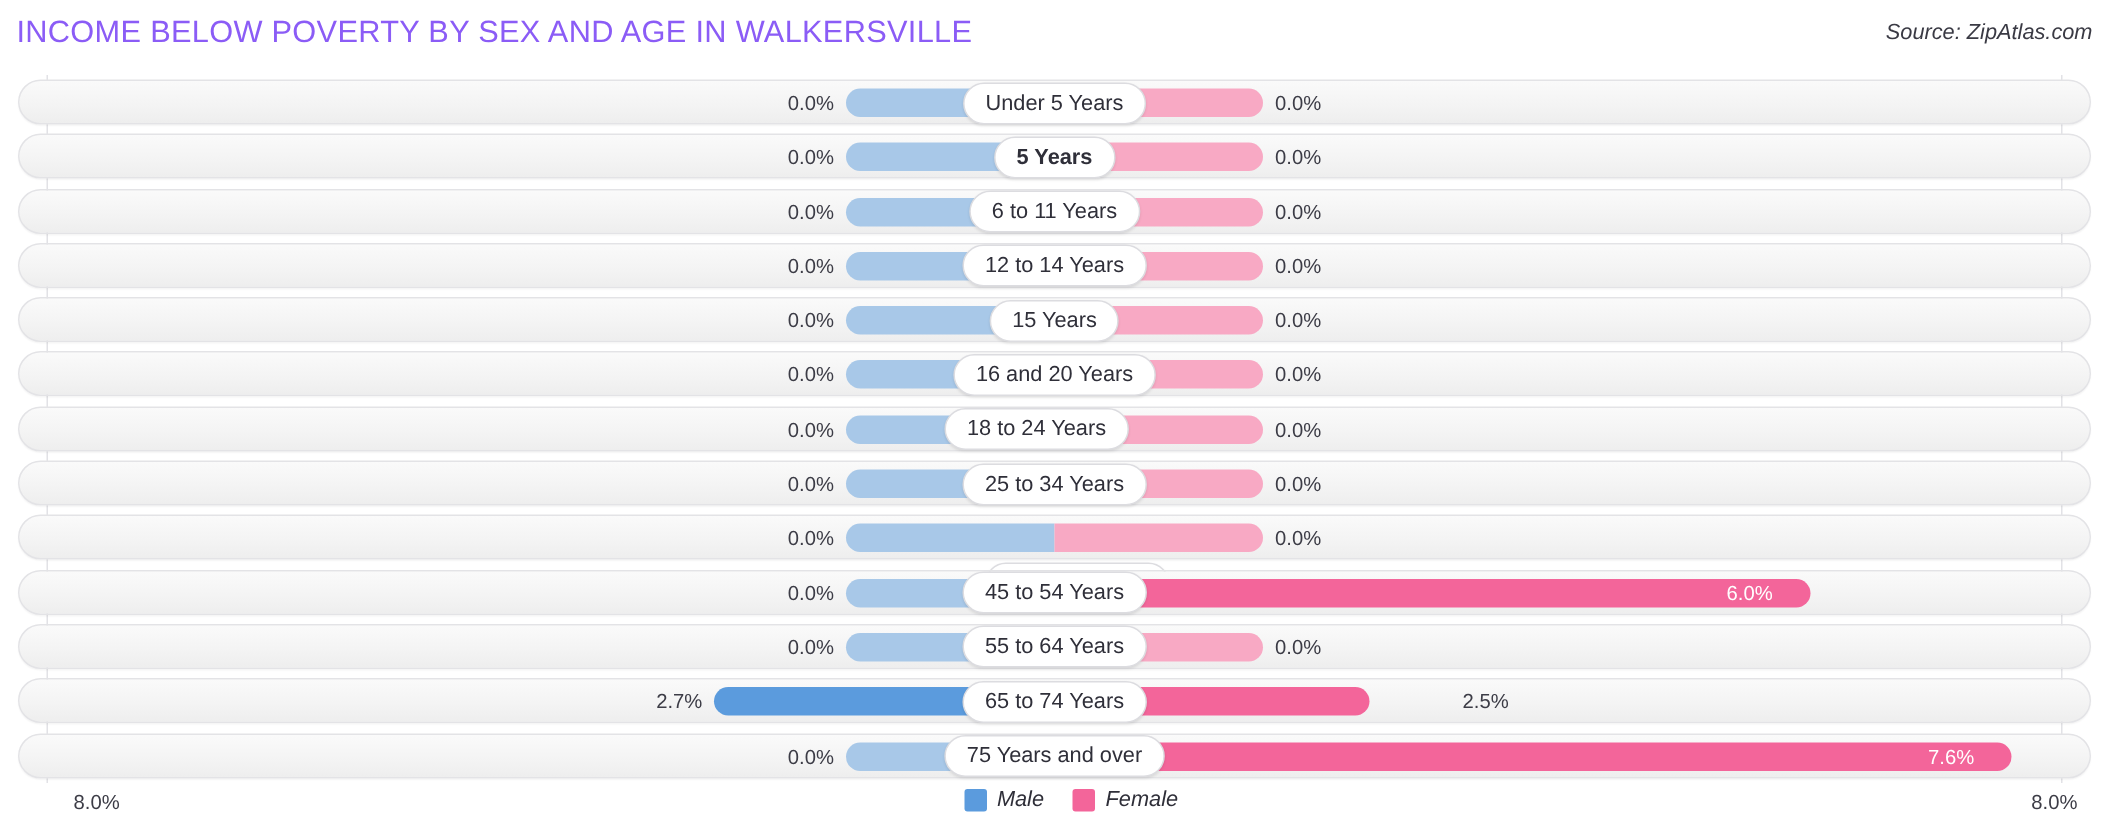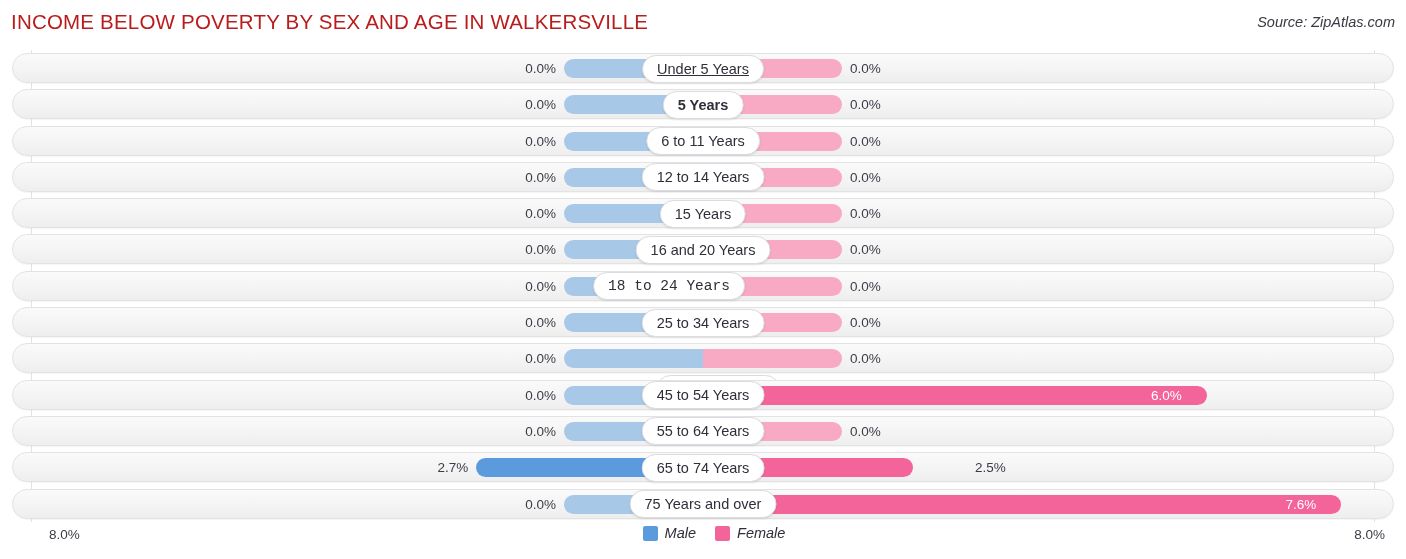--- a/index.html
+++ b/index.html
@@ -9,21 +9,21 @@
     font-family: "Liberation Sans", sans-serif;
     overflow: hidden;
   }
   #chart-root { position: relative; width: 1406px; height: 559px; }
 
   
   .header { position: absolute; left: 0; top: 0; width: 1406px; height: 44px; }
   .chart-title {
     position: absolute; left: 11px; top: 10px;
     font-size: 20.5px; letter-spacing: .2px;
-    color: #b91c1c; white-space: nowrap;
+    color: #8b5cf6; white-space: nowrap;
   }
   .chart-source {
     position: absolute; right: 11px; top: 14px;
     font-size: 14.5px; font-style: italic; color: #3a3a44; white-space: nowrap; text-align: right;
   }
 
   
   .plot { position: absolute; left: 0; top: 50px; width: 1406px; height: 472px; }
 
   .gridline { position: absolute; top: 0; bottom: 0; width: 1px; background: #e2e2e6; }
@@ -102,21 +102,21 @@
   <div class="plot">
     <div class="gridline grid-left"></div>
     <div class="gridline grid-right"></div>
     <div class="rows" id="rows">
         <div class="row">
           <div class="track"></div>
           <div class="bar bar-male" style="left: 564px; width: 139px; background: rgb(168, 200, 232);"></div>
           <div class="bar bar-female" style="left: 703px; width: 139px; background: rgb(248, 169, 196);"></div>
           <div class="val val-male" style="right: 850px;">0.0%</div>
           <div class="val val-female" style="left: 850px;">0.0%</div>
-          <div class="cat-pill" style="left: 703px; text-decoration: underline;">Under 5 Years</div>
+          <div class="cat-pill" style="left: 703px;">Under 5 Years</div>
         </div>
         <div class="row">
           <div class="track"></div>
           <div class="bar bar-male" style="left: 564px; width: 139px; background: rgb(168, 200, 232);"></div>
           <div class="bar bar-female" style="left: 703px; width: 139px; background: rgb(248, 169, 196);"></div>
           <div class="val val-male" style="right: 850px;">0.0%</div>
           <div class="val val-female" style="left: 850px;">0.0%</div>
           <div class="cat-pill" style="left: 703px; font-weight: bold;">5 Years</div>
         </div>
         <div class="row">
@@ -150,21 +150,21 @@
           <div class="val val-male" style="right: 850px;">0.0%</div>
           <div class="val val-female" style="left: 850px;">0.0%</div>
           <div class="cat-pill" style="left: 703px;">16 and 20 Years</div>
         </div>
         <div class="row">
           <div class="track"></div>
           <div class="bar bar-male" style="left: 564px; width: 139px; background: rgb(168, 200, 232);"></div>
           <div class="bar bar-female" style="left: 703px; width: 139px; background: rgb(248, 169, 196);"></div>
           <div class="val val-male" style="right: 850px;">0.0%</div>
           <div class="val val-female" style="left: 850px;">0.0%</div>
-          <div class="cat-pill" style="left: 669px; font-family: Liberation Mono, monospace;">18 to 24 Years</div>
+          <div class="cat-pill" style="left: 691px;">18 to 24 Years</div>
         </div>
         <div class="row">
           <div class="track"></div>
           <div class="bar bar-male" style="left: 564px; width: 139px; background: rgb(168, 200, 232);"></div>
           <div class="bar bar-female" style="left: 703px; width: 139px; background: rgb(248, 169, 196);"></div>
           <div class="val val-male" style="right: 850px;">0.0%</div>
           <div class="val val-female" style="left: 850px;">0.0%</div>
           <div class="cat-pill" style="left: 703px;">25 to 34 Years</div>
         </div>
         <div class="row">

